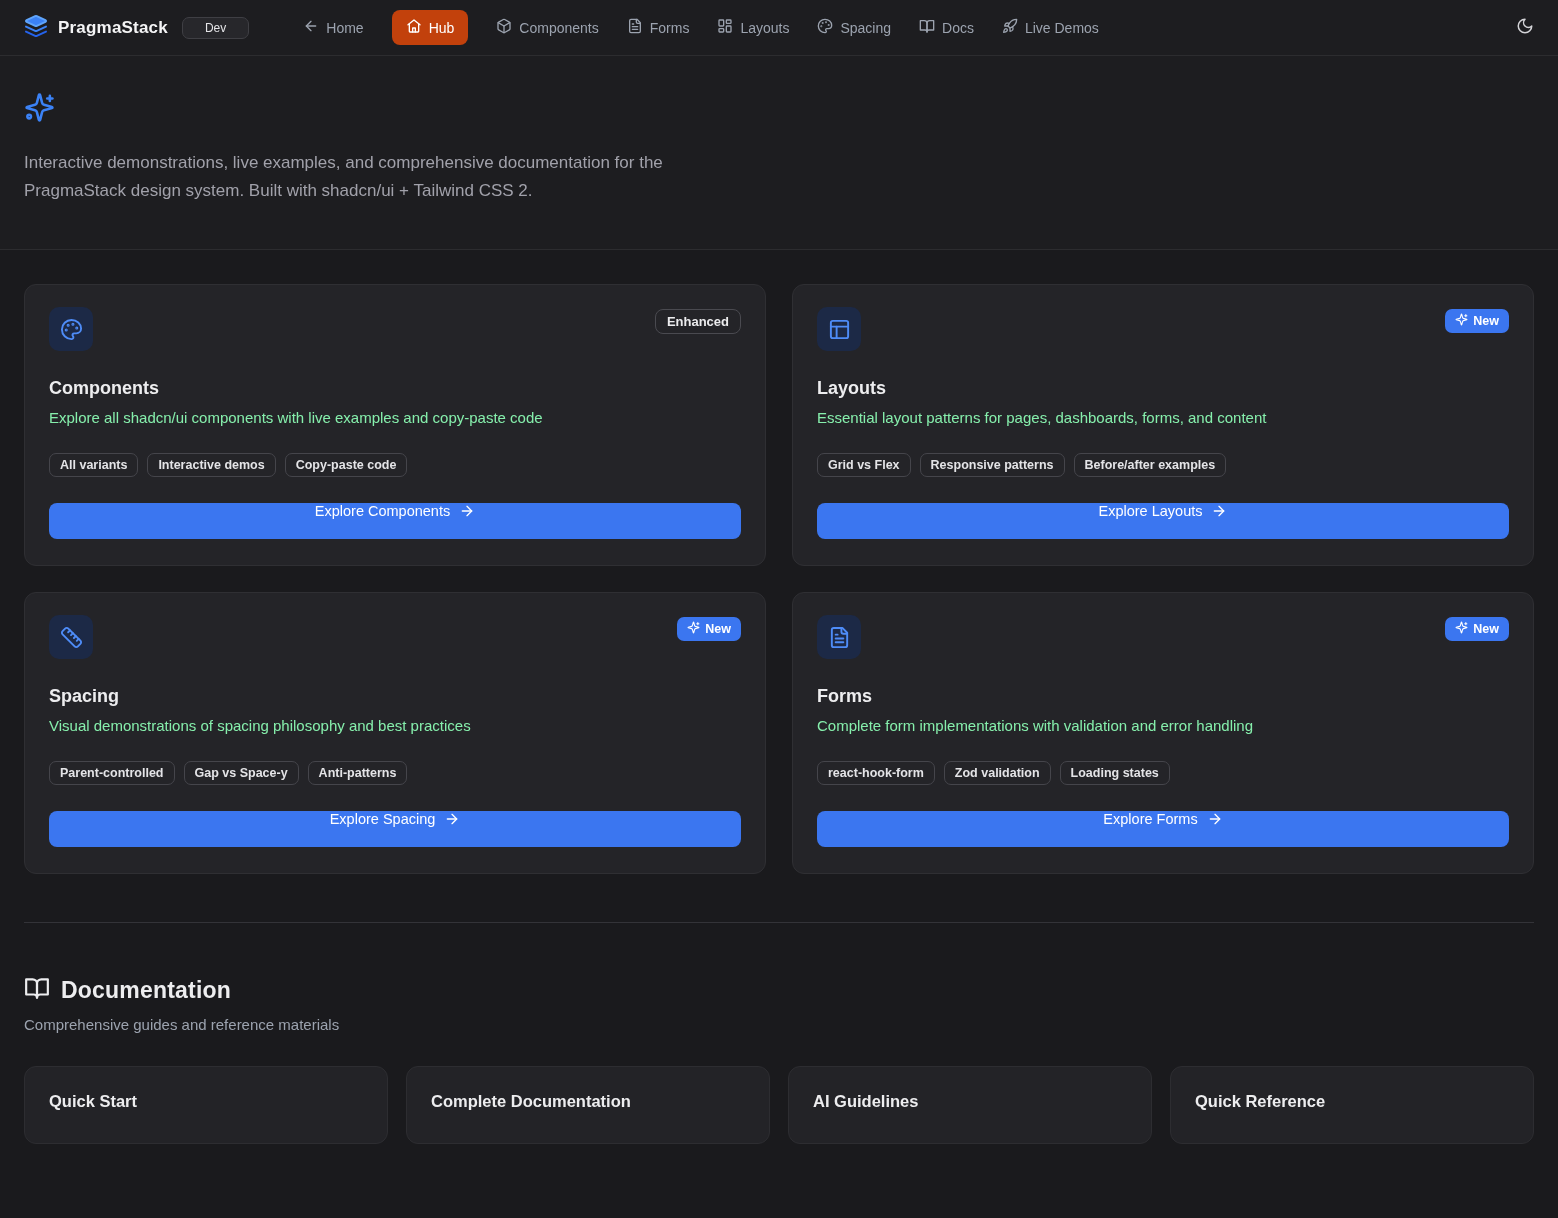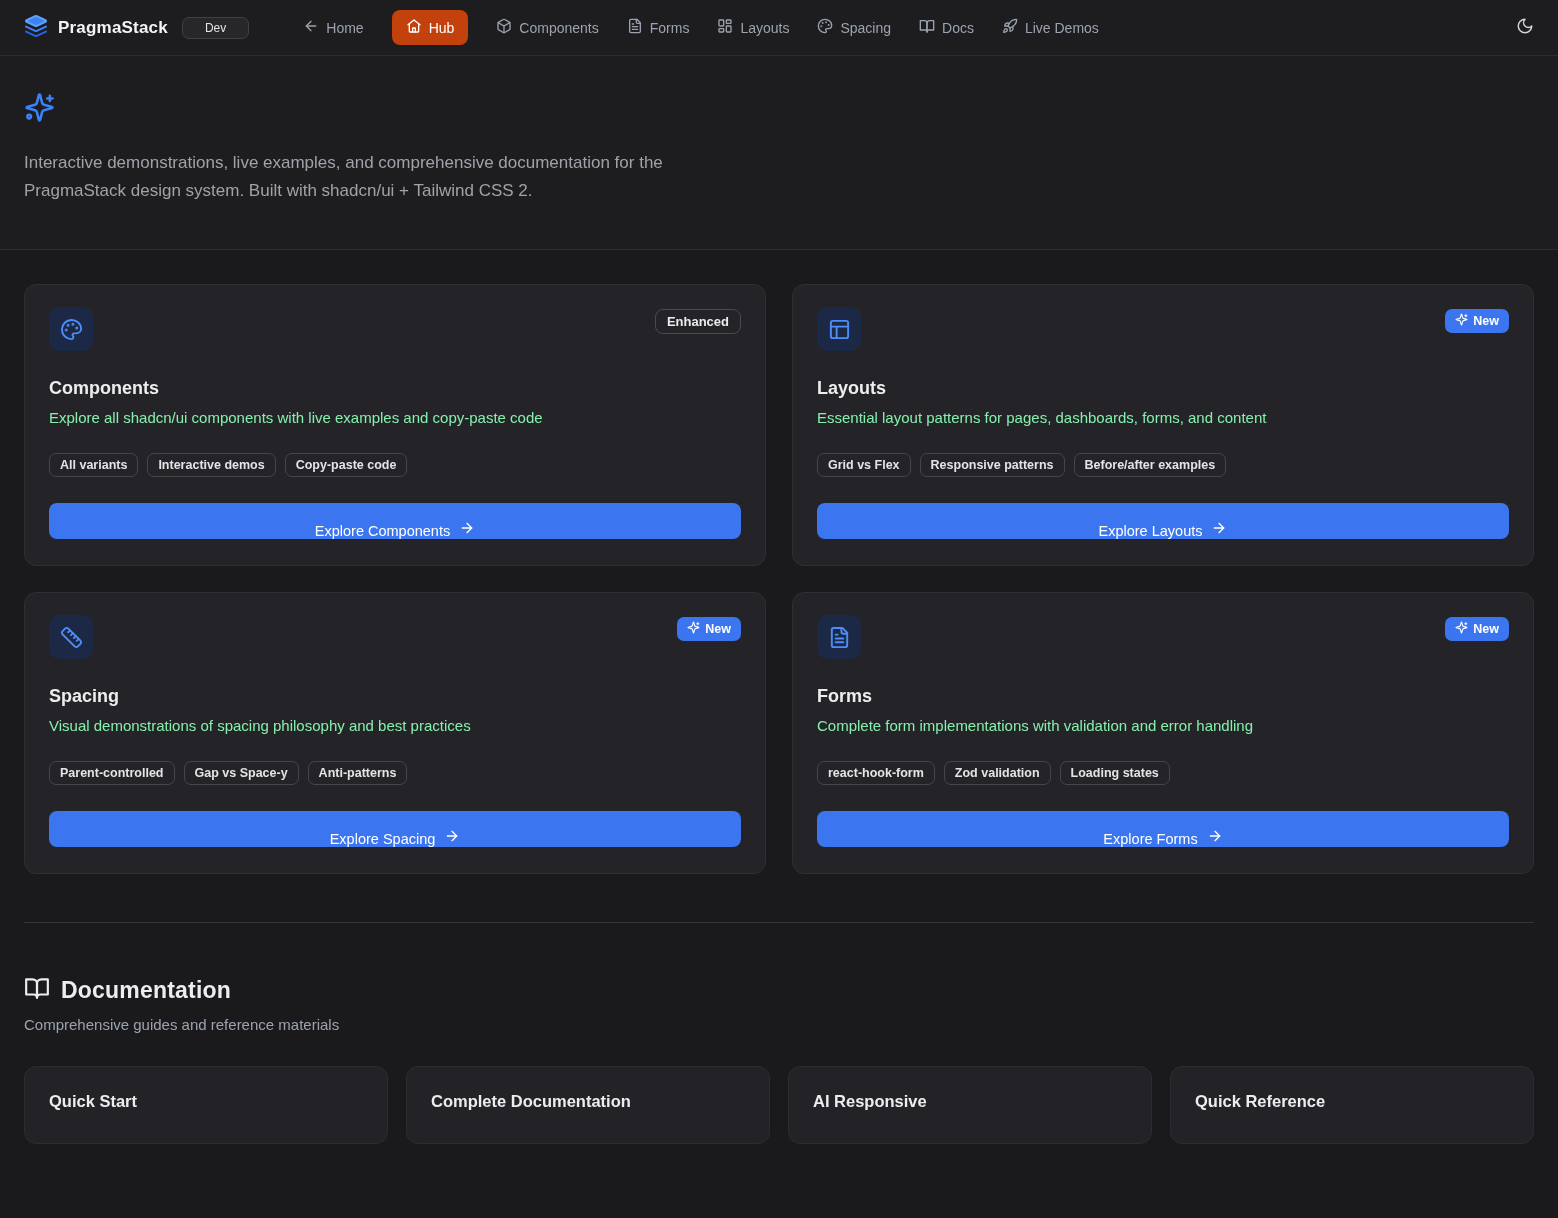--- a/index.html
+++ b/index.html
@@ -72,21 +72,21 @@
   .demo-card-desc{ margin-top:10px; font-size:15px; color:#86efac; }
   .tag-row{ margin-top:27px; display:flex; gap:9px; }
   .tag{
     border:1px solid #45454b; border-radius:7px; padding:4px 10px;
     font-size:12.5px; font-weight:700; color:#e4e4e7; white-space:nowrap;
   }
   .cta-btn{
     margin-top:26px; width:100%; height:36px; background:#3b76f0; border:none;
     border-radius:8px; color:#fff; font-size:14.5px; font-weight:500;
     font-family:"Liberation Sans", sans-serif;
-    display:flex; align-items:flex-end; justify-content:center; gap:9px; cursor:pointer;
+    display:flex; align-items:flex-start; justify-content:center; gap:9px; cursor:pointer;
   }
   .cta-btn svg{ width:16px; height:16px; stroke:#fff; }
 
   .divider{ border:none; border-top:1px solid #333338; margin:48px 0 0; }
 
   
   .docs-header{ padding-top:52px; }
   .docs-heading-row{ display:flex; align-items:center; gap:11px; }
   .docs-heading-row svg{ width:26px; height:26px; stroke:#ededef; }
   .doc-grid{
@@ -385,21 +385,21 @@
   <div class="doc-grid">
     <div class="doc-card">
       <h3 class="doc-card-title">Quick Start</h3>
 
     </div>
     <div class="doc-card">
       <h3 class="doc-card-title">Complete Documentation</h3>
 
     </div>
     <div class="doc-card">
-      <h3 class="doc-card-title">AI Responsive</h3>
+      <h3 class="doc-card-title">AI Guidelines</h3>
 
     </div>
     <div class="doc-card">
       <h3 class="doc-card-title">Quick Reference</h3>
 
     </div>
   </div>
 
 </main>
 

